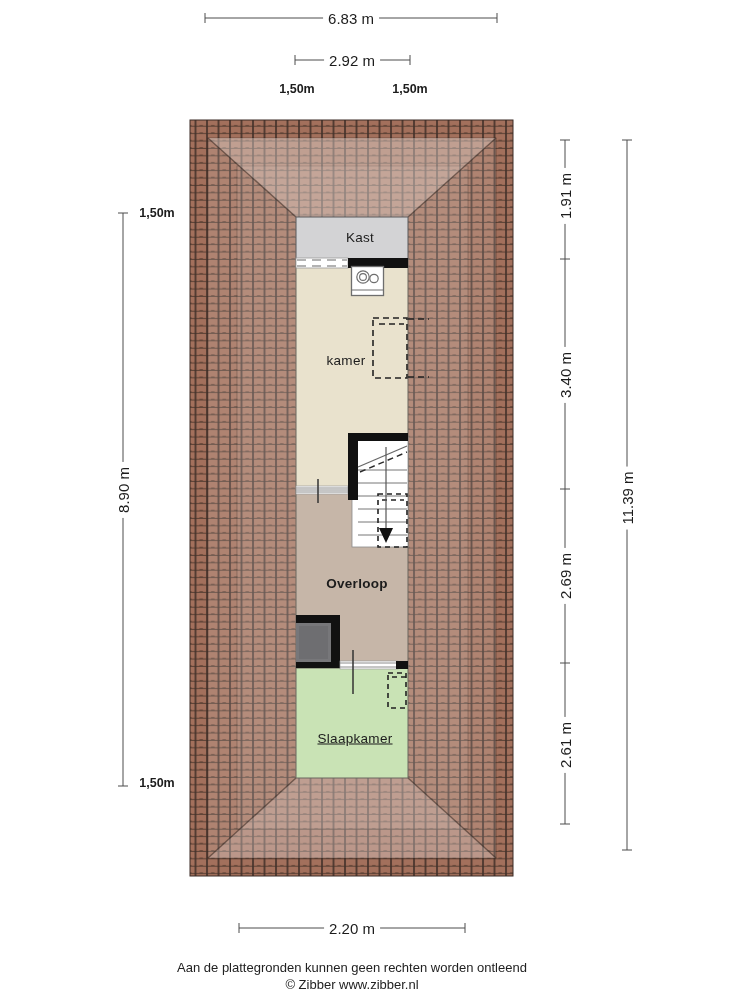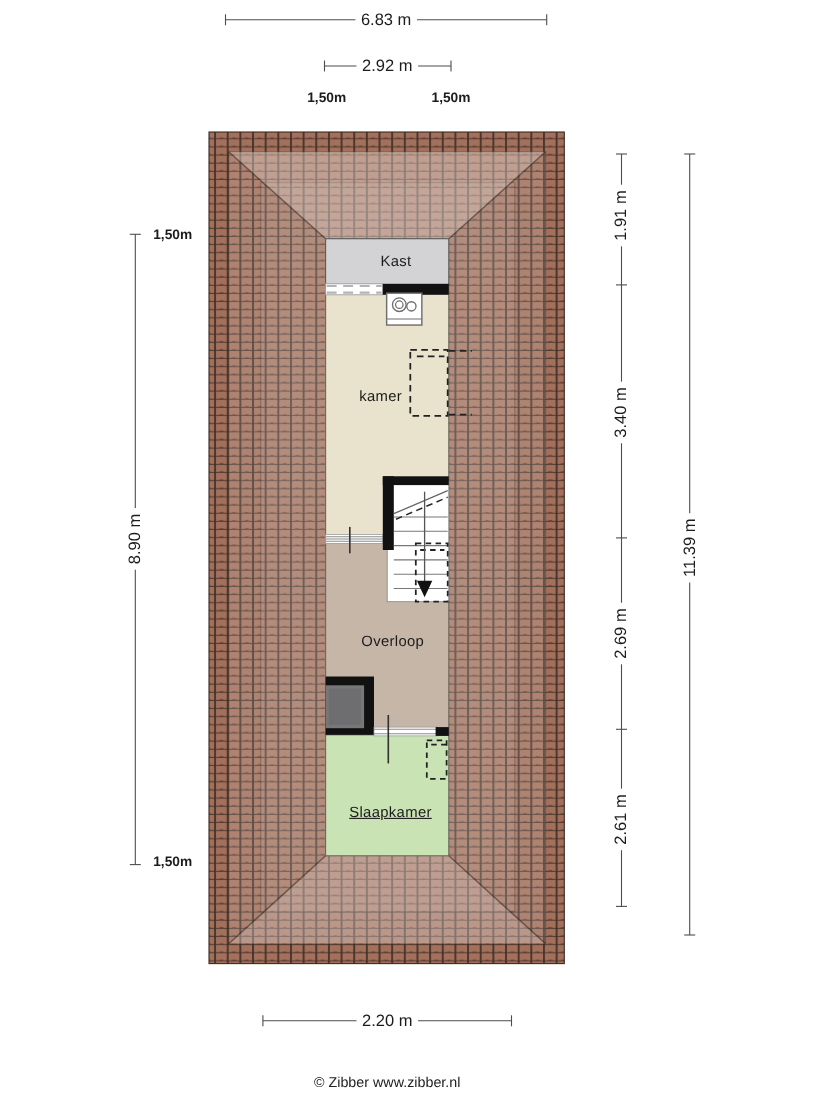--- a/index.html
+++ b/index.html
@@ -164,35 +164,36 @@
         <line x1="622" y1="850" x2="632" y2="850"></line>
 
       <line x1="239" y1="928" x2="465" y2="928"></line>
         <line x1="239" y1="923" x2="239" y2="933"></line>
         <line x1="465" y1="923" x2="465" y2="933"></line>
     </g>
   </svg>
 
   <span class="lbl room-lbl" style="left:360px;top:237px;">Kast</span>
   <span class="lbl room-lbl" style="left:346px;top:360px;">kamer</span>
-  <span class="lbl room-lbl" style="left:357px;top:583px;">Overloop</span>
+  <span class="lbl room-lbl" style="left:357px;top:583px;font-weight:bold;">Overloop</span>
   <span class="lbl room-lbl" style="left:355px;top:738px;text-decoration:underline;">Slaapkamer</span>
 
   <span class="lbl dim" style="left:351px;top:18px;">6.83 m</span>
   <span class="lbl dim" style="left:352px;top:60px;">2.92 m</span>
   <span class="lbl dim-sm" style="left:297px;top:89px;">1,50m</span>
   <span class="lbl dim-sm" style="left:410px;top:89px;">1,50m</span>
 
   <span class="lbl dim-sm" style="left:157px;top:213px;">1,50m</span>
   <span class="lbl dim vert" style="left:123px;top:490px;">8.90 m</span>
   <span class="lbl dim-sm" style="left:157px;top:783px;">1,50m</span>
 
   <span class="lbl dim vert" style="left:565px;top:196px;">1.91 m</span>
   <span class="lbl dim vert" style="left:565px;top:375px;">3.40 m</span>
   <span class="lbl dim vert" style="left:565px;top:576px;">2.69 m</span>
   <span class="lbl dim vert" style="left:565px;top:745px;">2.61 m</span>
   <span class="lbl dim vert" style="left:627px;top:498px;">11.39 m</span>
 
   <span class="lbl dim" style="left:352px;top:928px;">2.20 m</span>
 
+  <span class="lbl footer-line" style="left:352px;top:967px;">Aan de plattegronden kunnen geen rechten worden ontleend</span>
   <span class="lbl footer-line" style="left:352px;top:984px;text-align:center;">© Zibber www.zibber.nl</span>
 
 </div>
 
 </body></html>

